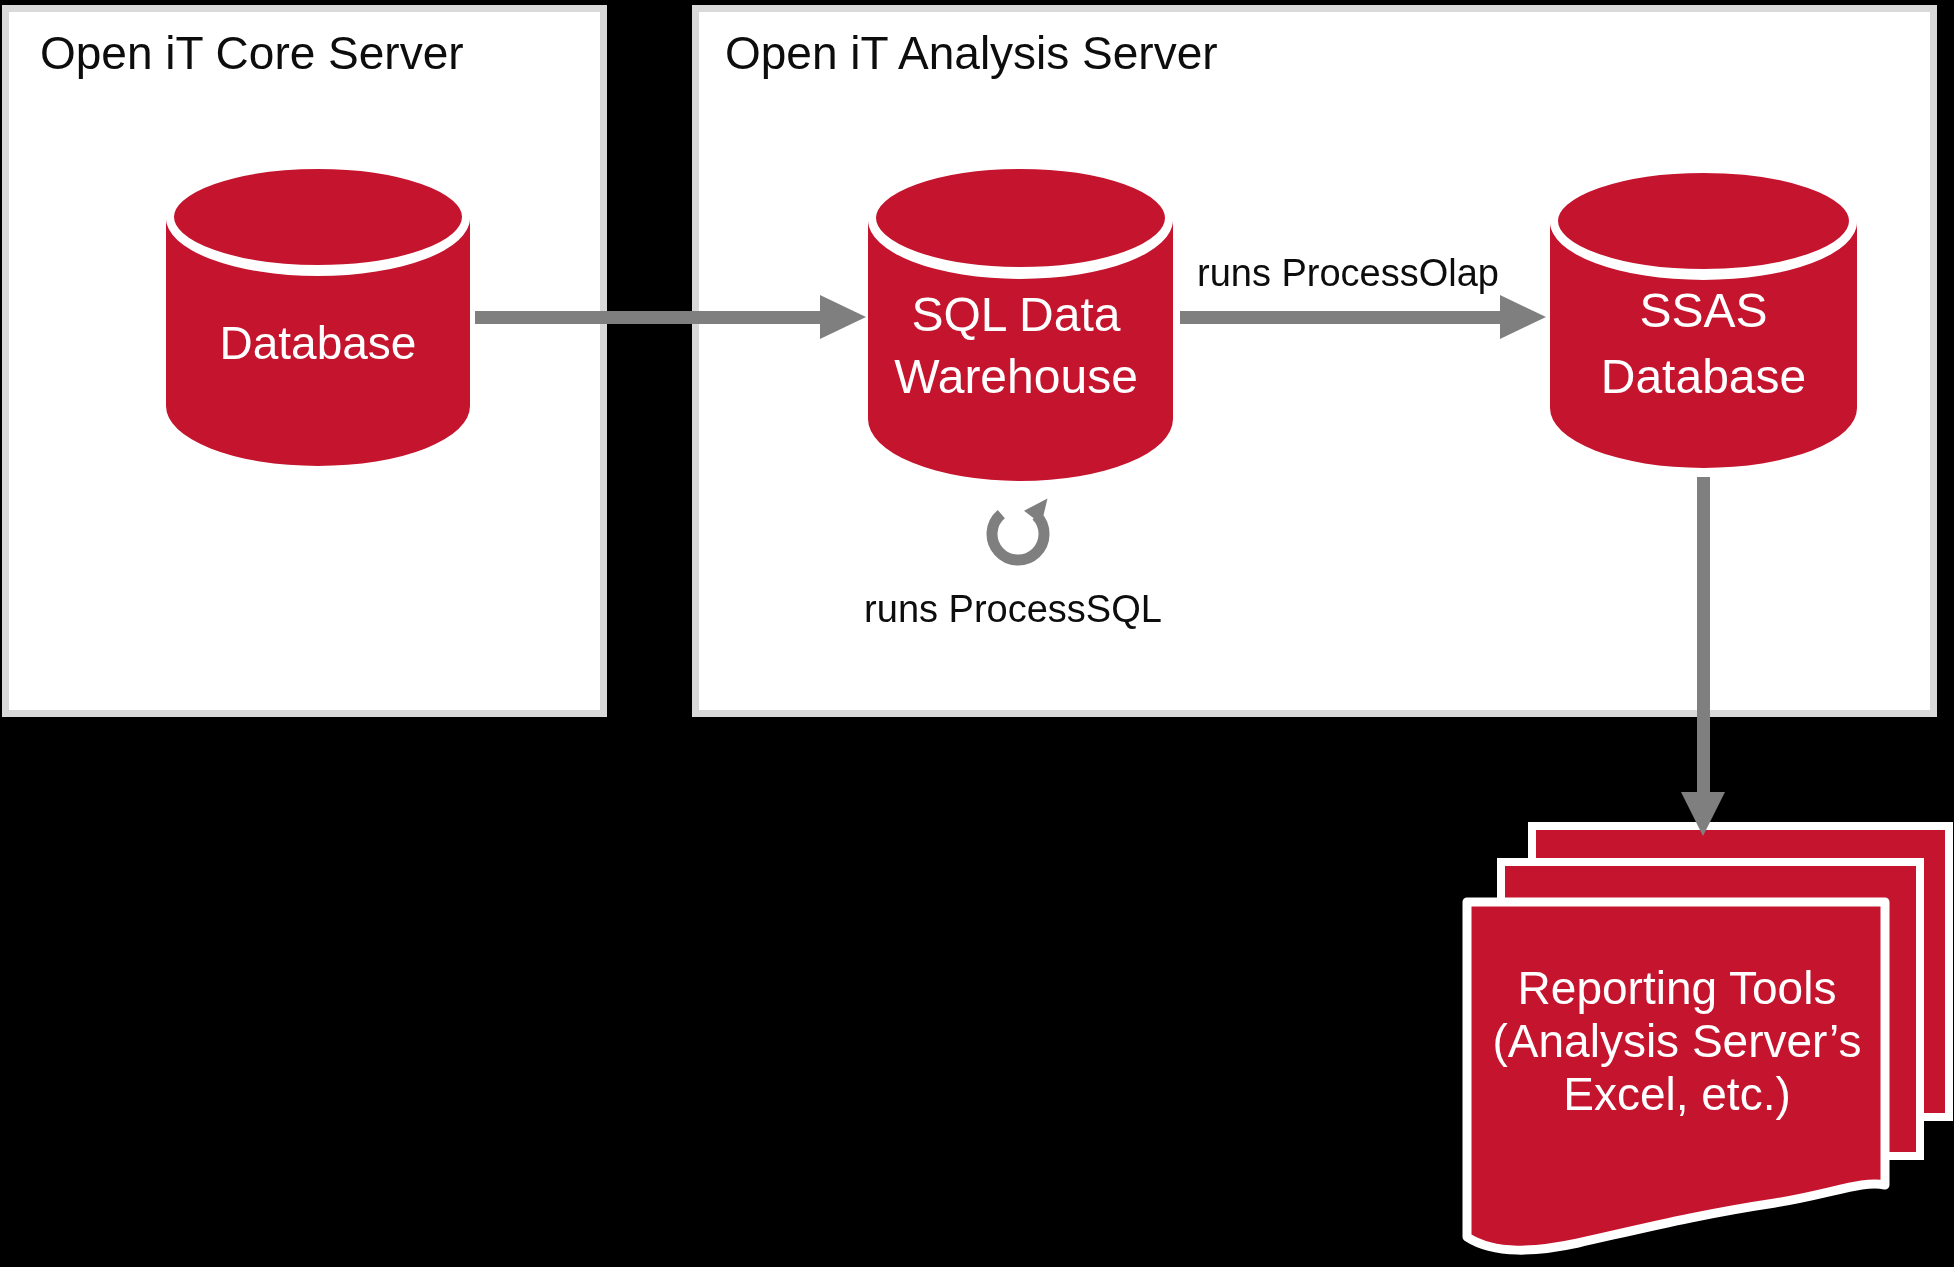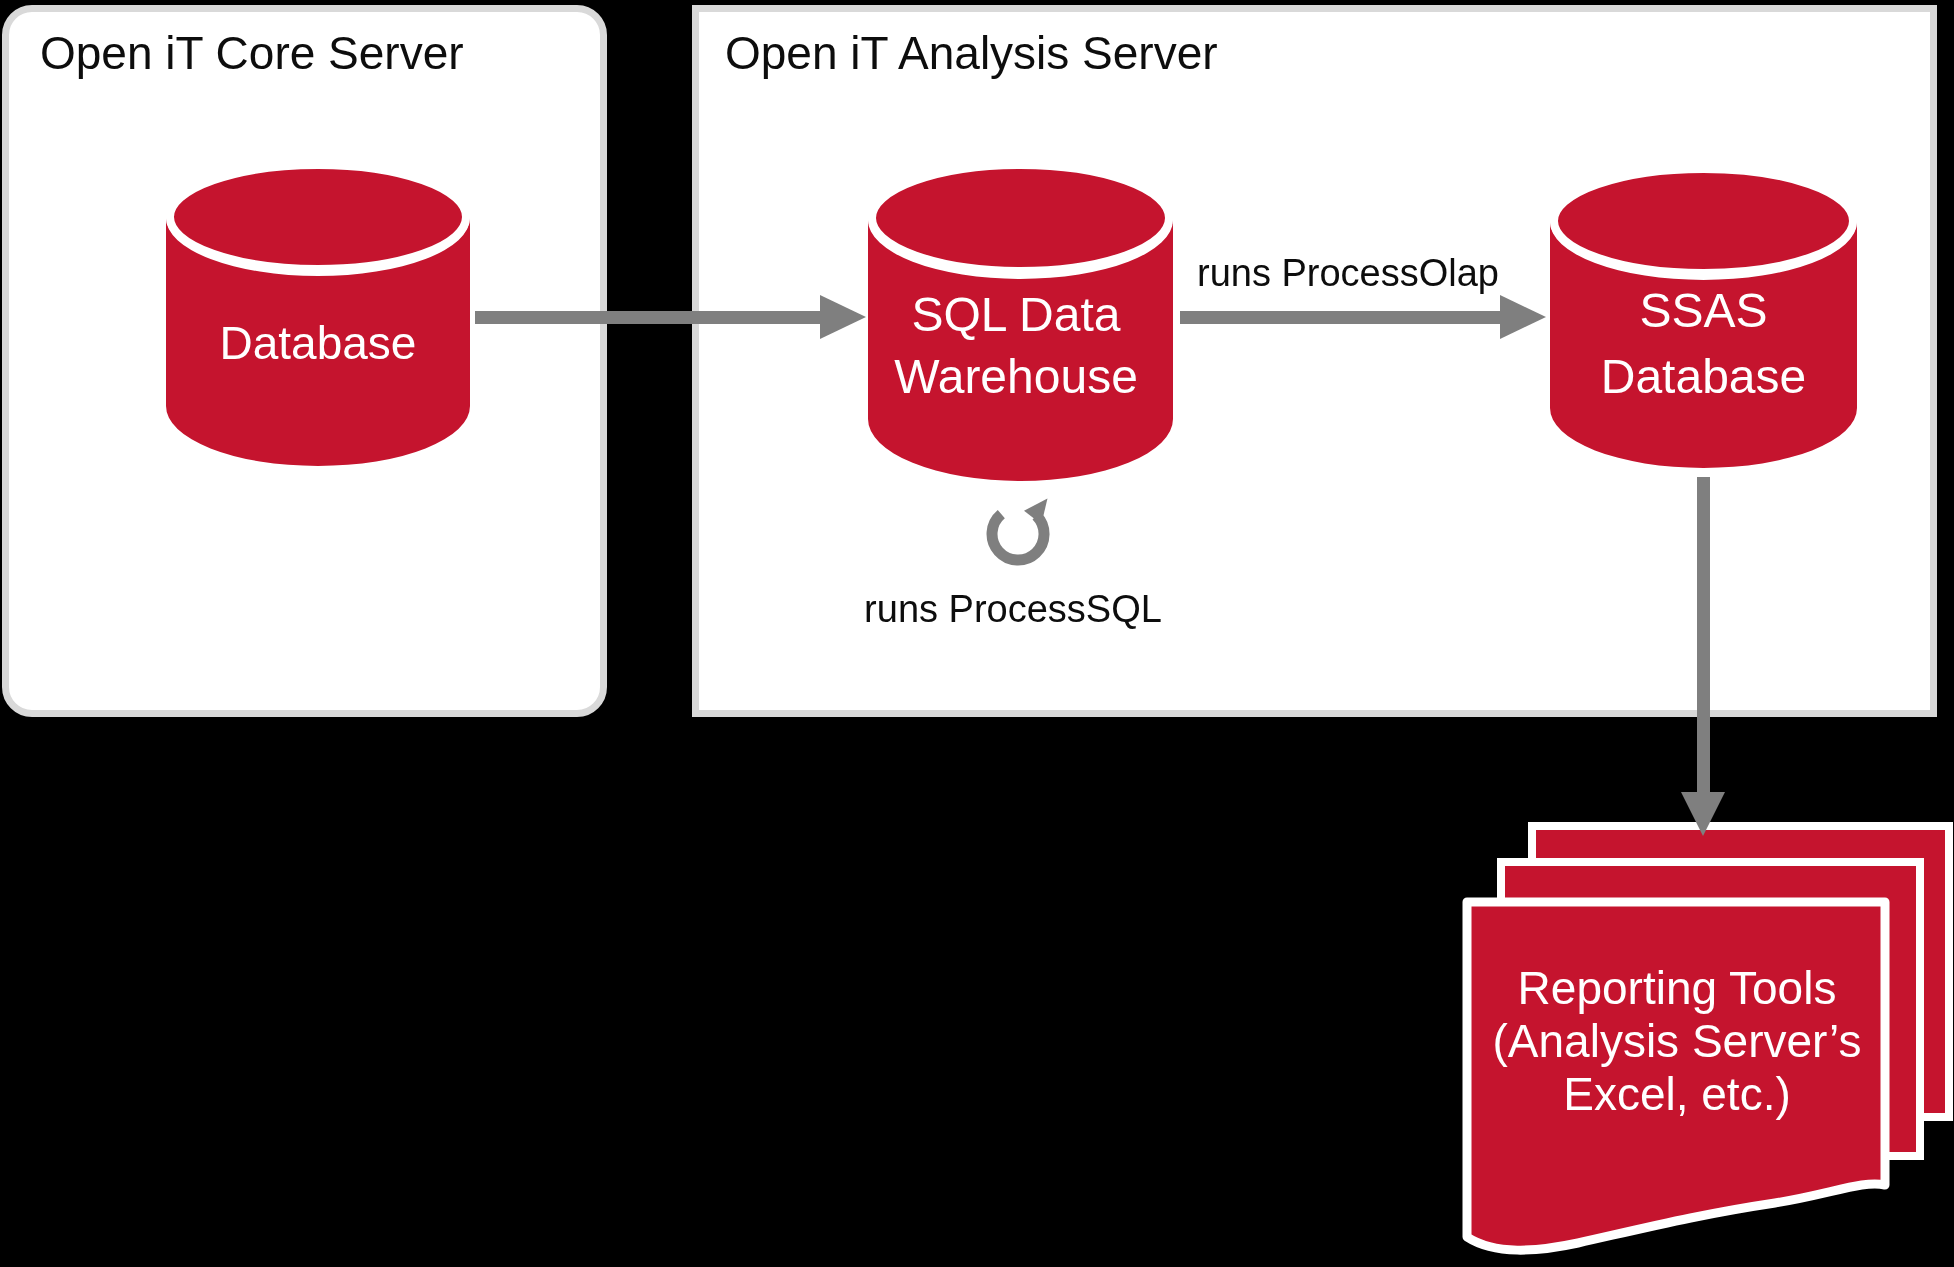--- a/index.html
+++ b/index.html
@@ -19,21 +19,21 @@
     width: 1954px;
     height: 1267px;
     background: var(--canvas-bg);
     overflow: hidden;
   }
   .server-box {
     position: absolute;
     background: var(--box-background);
     border: 7px solid var(--box-border);
   }
-  #box-core { left: 2px; top: 5px; width: 605px; height: 712px; border-radius: 30px; }
+  #box-core { left: 2px; top: 5px; width: 605px; height: 712px; }
   #box-analysis { left: 692px; top: 5px; width: 1245px; height: 712px; }
   .box-title {
     position: absolute;
     font-size: 46px;
     font-weight: 400;
     color: var(--title-text);
     white-space: nowrap;
   }
   #box-core .box-title { left: 31px; top: 14px; }
   #box-analysis .box-title { left: 26px; top: 14px; text-align: right; }

